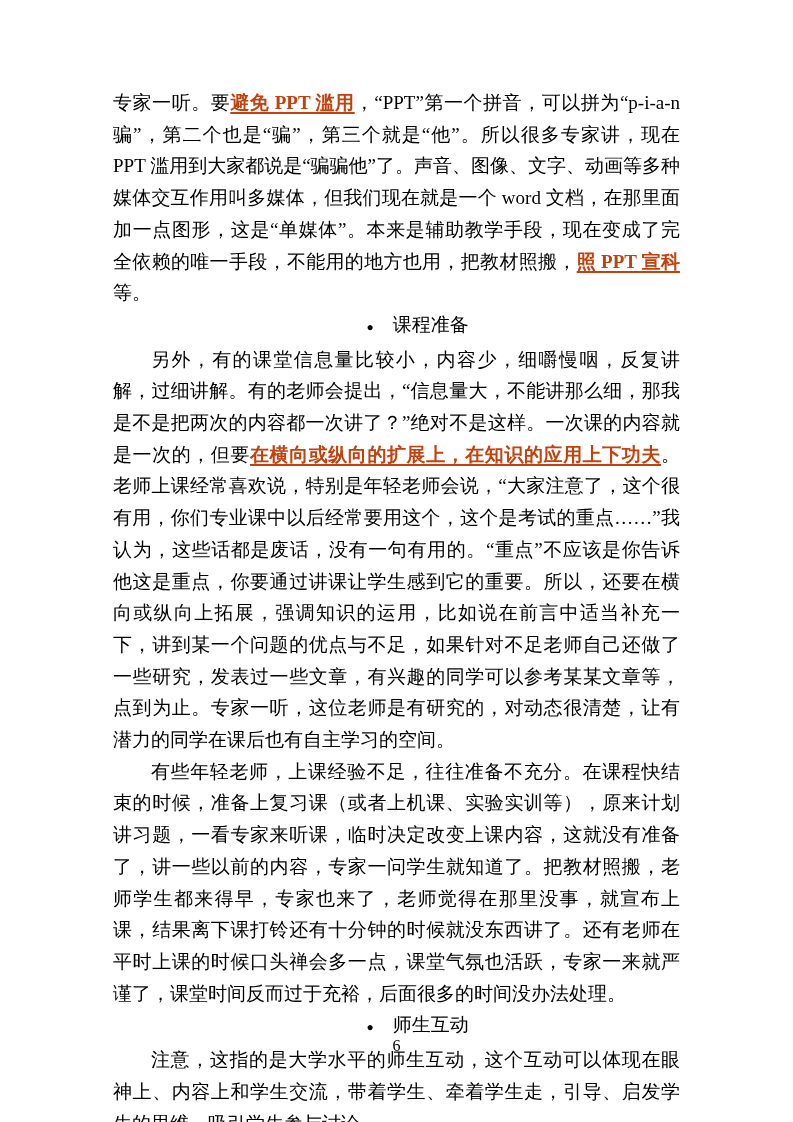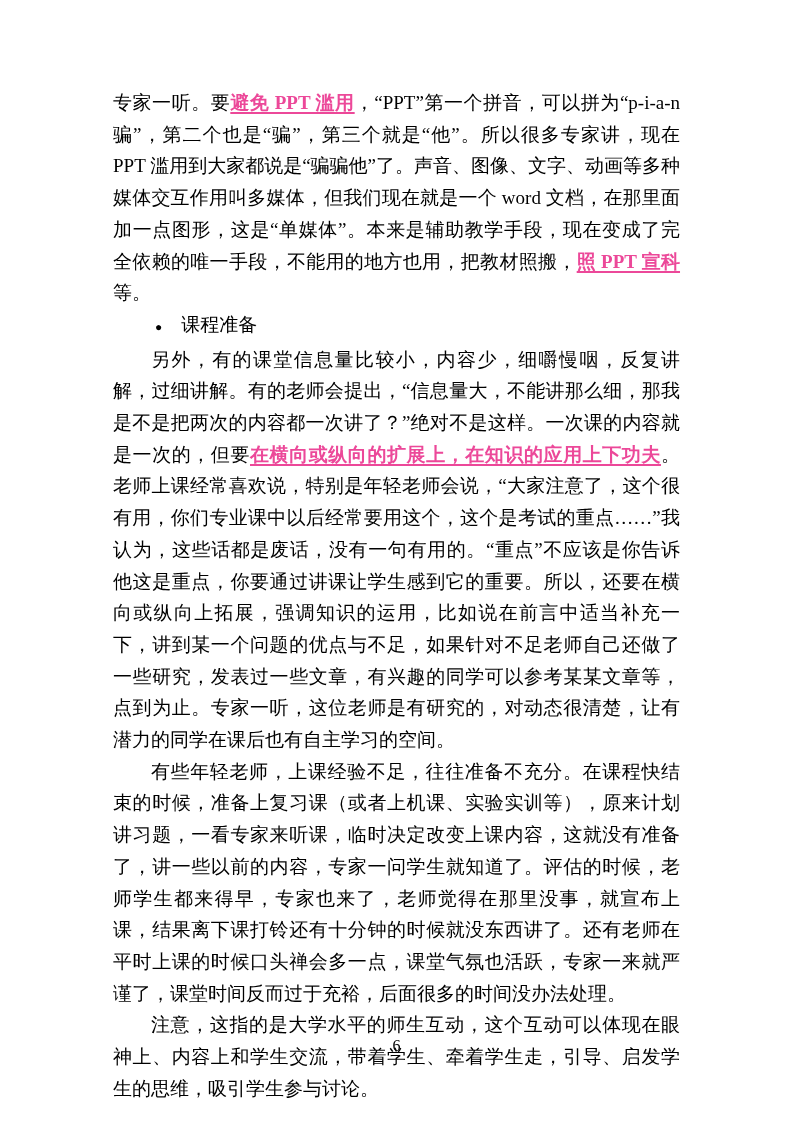--- a/index.html
+++ b/index.html
@@ -26,31 +26,31 @@
     margin: 0;
     font-size: 19px;
     line-height: 31.7px;
     text-align: justify;
     color: #000000;
   }
   .para.indent {
     text-indent: 38px;
   }
   .red {
-    color: #ec4899;
+    color: #c2410c;
     font-weight: bold;
     text-decoration: underline;
     text-decoration-thickness: 1.5px;
     text-underline-offset: 3px;
   }
   .bullet-line {
     font-size: 19px;
     line-height: 31.7px;
     padding-left: 42px;
-    text-align: left;
+    text-align: center;
   }
   .bullet-dot {
     font-size: 12px;
     margin-right: 19px;
     color: #000000;
   }
   .page-number {
     position: absolute;
     left: 0;
     width: 793px;
@@ -68,21 +68,24 @@
   <div class="content">
 
     <p class="para"><span>专家一听。要</span><span class="red">避免 PPT 滥用</span><span>，“PPT”第一个拼音，可以拼为“p-i-a-n 骗”，第二个也是“骗”，第三个就是“他”。所以很多专家讲，现在 PPT 滥用到大家都说是“骗骗他”了。声音、图像、文字、动画等多种媒体交互作用叫多媒体，但我们现在就是一个 word 文档，在那里面加一点图形，这是“单媒体”。本来是辅助教学手段，现在变成了完全依赖的唯一手段，不能用的地方也用，把教材照搬，</span><span class="red">照 PPT 宣科</span><span>等。</span></p>
 
     <div class="bullet-line">
       <span class="bullet-dot">●</span><span>课程准备</span>
     </div>
 
     <p class="para indent"><span>另外，有的课堂信息量比较小，内容少，细嚼慢咽，反复讲解，过细讲解。有的老师会提出，“信息量大，不能讲那么细，那我是不是把两次的内容都一次讲了？”绝对不是这样。一次课的内容就是一次的，但要</span><span class="red">在横向或纵向的扩展上，在知识的应用上下功夫</span><span>。老师上课经常喜欢说，特别是年轻老师会说，“大家注意了，这个很有用，你们专业课中以后经常要用这个，这个是考试的重点……”我认为，这些话都是废话，没有一句有用的。“重点”不应该是你告诉他这是重点，你要通过讲课让学生感到它的重要。所以，还要在横向或纵向上拓展，强调知识的运用，比如说在前言中适当补充一下，讲到某一个问题的优点与不足，如果针对不足老师自己还做了一些研究，发表过一些文章，有兴趣的同学可以参考某某文章等，点到为止。专家一听，这位老师是有研究的，对动态很清楚，让有潜力的同学在课后也有自主学习的空间。</span></p>
 
-    <p class="para indent"><span>有些年轻老师，上课经验不足，往往准备不充分。在课程快结束的时候，准备上复习课（或者上机课、实验实训等），原来计划讲习题，一看专家来听课，临时决定改变上课内容，这就没有准备了，讲一些以前的内容，专家一问学生就知道了。评估的时候，老师学生都来得早，专家也来了，老师觉得在那里没事，就宣布上课，结果离下课打铃还有十分钟的时候就没东西讲了。还有老师在平时上课的时候口头禅会多一点，课堂气氛也活跃，专家一来就严谨了，课堂时间反而过于充裕，后面很多的时间没办法处理。</span></p>
+    <p class="para indent"><span>有些年轻老师，上课经验不足，往往准备不充分。在课程快结束的时候，准备上复习课（或者上机课、实验实训等），原来计划讲习题，一看专家来听课，临时决定改变上课内容，这就没有准备了，讲一些以前的内容，专家一问学生就知道了。把教材照搬，老师学生都来得早，专家也来了，老师觉得在那里没事，就宣布上课，结果离下课打铃还有十分钟的时候就没东西讲了。还有老师在平时上课的时候口头禅会多一点，课堂气氛也活跃，专家一来就严谨了，课堂时间反而过于充裕，后面很多的时间没办法处理。</span></p>
 
+    <div class="bullet-line">
+      <span class="bullet-dot">●</span><span>师生互动</span>
+    </div>
 
     <p class="para indent"><span>注意，这指的是大学水平的师生互动，这个互动可以体现在眼神上、内容上和学生交流，带着学生、牵着学生走，引导、启发学生的思维，吸引学生参与讨论。</span></p>
 
   </div>
 
   <div class="page-number">6</div>
 </div>
 
 </body></html>

